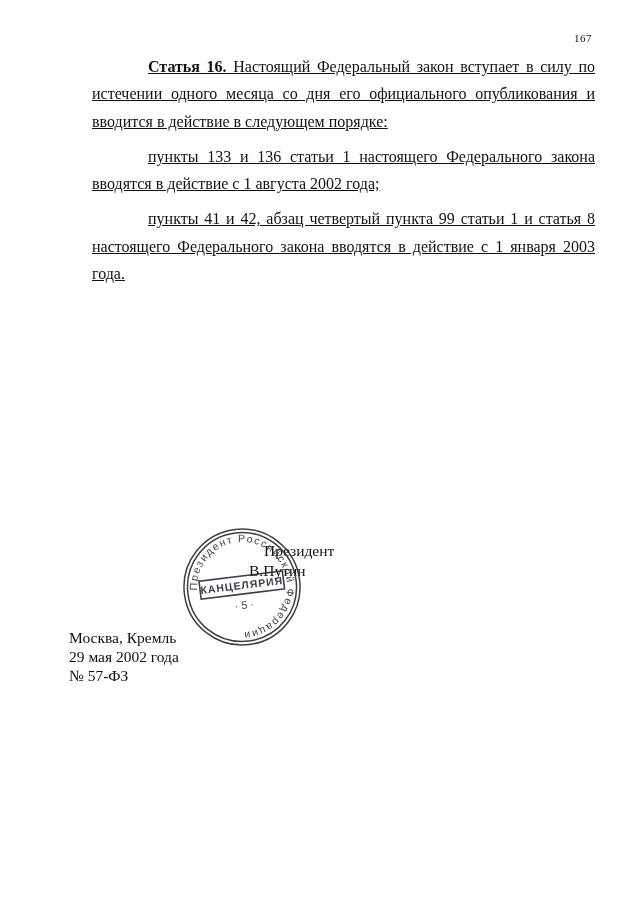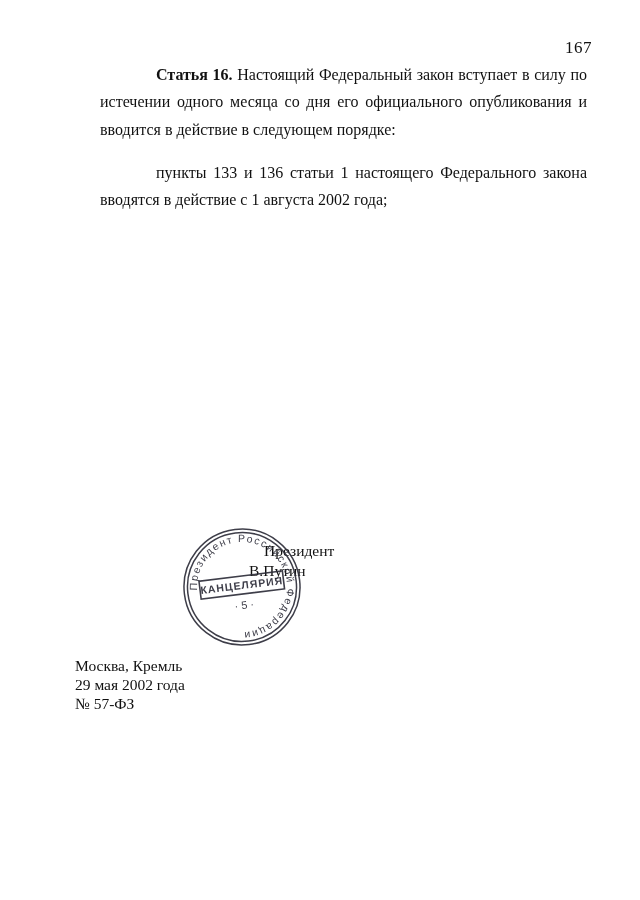--- a/index.html
+++ b/index.html
@@ -5,55 +5,56 @@
   *{box-sizing:border-box;}
   html,body{margin:0;padding:0;}
   body{
     width:640px;height:900px;
     background:#ffffff;
     position:relative;overflow:hidden;
     font-family:"Liberation Serif", serif;
     color:#111111;
   }
   .page-number{
-    position:absolute;top:38px;right:48px;
-    font-size:17px;letter-spacing:.5px;
+    position:absolute;top:32px;right:48px;
+    font-size:11px;letter-spacing:.5px;
   }
   .doc-body{
     position:absolute;top:45px;left:84px;width:519px;
     font-size:16px;line-height:27.3px;
     text-align:justify;
   }
-  .doc-body p{margin:16px;text-indent:56px;}
+  .doc-body p{margin:8px;text-indent:56px;text-decoration:underline;}
   .doc-body b{font-weight:bold;}
   .signature{
     position:absolute;left:228px;top:541px;
     font-size:15.5px;line-height:20px;white-space:nowrap;
   }
   .sig-l1{margin-left:36px;}
   .sig-l2{display:flex;}
   .sig-name{margin-left:21px;}
   .stamp{
     position:absolute;left:179px;top:524px;width:126px;height:126px;
     transform:rotate(-7deg);
     opacity:.92;
   }
   .footer{
-    position:absolute;left:75px;top:628px;
-    font-size:15.5px;line-height:19px;margin-top:28px;
+    position:absolute;left:69px;top:628px;
+    font-size:15.5px;line-height:19px;
   }
 </style>
 </head>
 <body>
 
 <div class="page-number">167</div>
 
 <div class="doc-body">
   <p><b>Статья 16.</b> <span>Настоящий Федеральный закон  вступает в силу по истечении одного месяца со дня его официального опубликования и вводится в действие в следующем порядке:</span></p>
   <p><span>пункты 133 и 136 статьи 1 настоящего Федерального закона вводятся в действие с 1 августа 2002 года;</span></p>
+  <p><span>пункты 41 и 42, абзац четвертый пункта 99 статьи 1 и статья 8 настоящего Федерального закона вводятся в действие с 1 января  2003 года.</span></p>
 </div>
 
 <div class="signature">
   <div class="sig-l1">Президент</div>
   <div class="sig-l2">
     <span class="sig-name">В.Путин</span>
   </div>
 </div>
 
 <svg class="stamp" viewBox="0 0 126 126" xmlns="http://www.w3.org/2000/svg">

